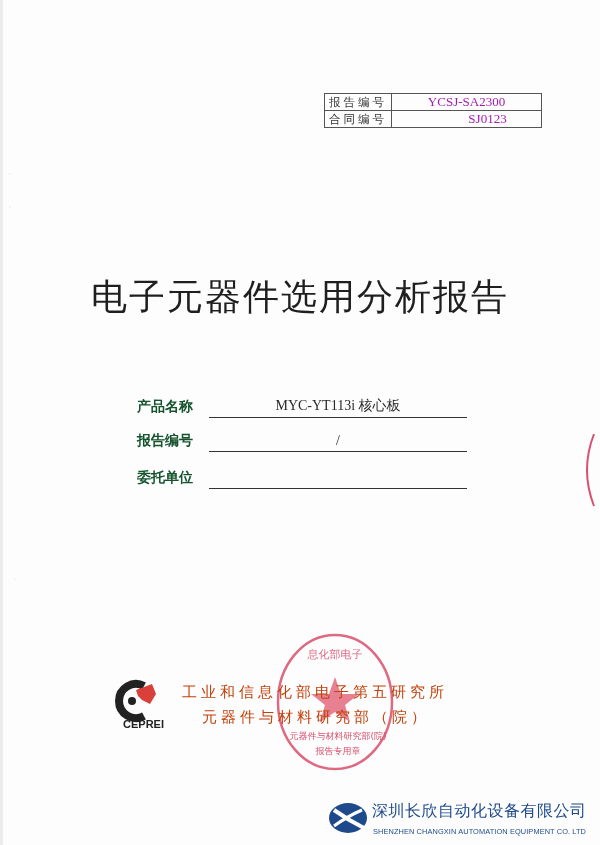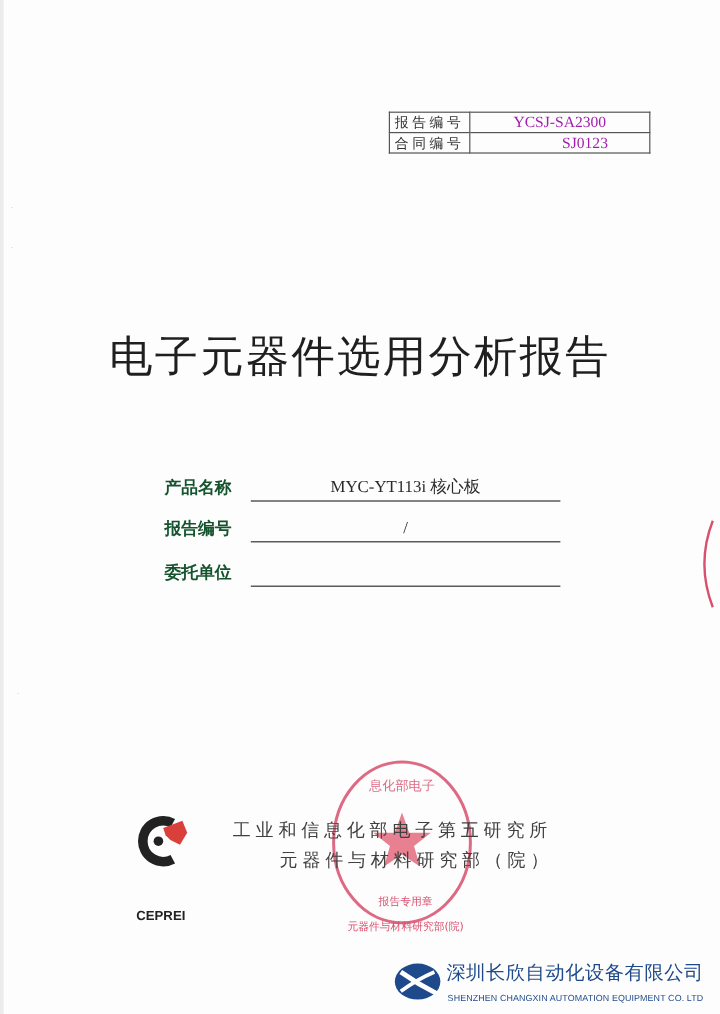--- a/index.html
+++ b/index.html
@@ -36,33 +36,33 @@
   .field .line {
     position: absolute; left: 72px; right: 0; bottom: 0; border-bottom: 1px solid #333;
   }
   .field .val {
     position: absolute; left: 72px; right: 0; bottom: 3px; text-align: center;
     font-family: "Liberation Serif", serif; font-size: 14px; color: #2a2a2a; margin-top: 40px;
   }
 
   .logo { position: absolute; left: 108px; top: 676px; width: 52px; height: 60px; }
   .logo-text {
-    position: absolute; left: 104px; top: 758px; width: 60px; text-align: center;
+    position: absolute; left: 104px; top: 718px; width: 60px; text-align: right;
     font-family: "Liberation Sans", sans-serif; font-weight: bold; font-size: 11px; color: #222;
   }
 
-  .org { position: absolute; left: 182px; width: 290px; font-family: "DejaVu Sans", sans-serif; color: #404040; text-align: center; }
+  .org { position: absolute; left: 182px; width: 290px; font-family: "DejaVu Sans", sans-serif; color: #c2410c; }
   .org1 { top: 683px; font-size: 15px; letter-spacing: 4px; }
   .org2 { top: 708px; left: 202px; font-size: 15px; letter-spacing: 4px; }
 
   .stamp { position: absolute; left: 275px; top: 632px; width: 120px; height: 140px; opacity: 0.85; }
   .stamp-line {
     position: absolute; font-family: "DejaVu Sans", sans-serif; color: #d8506e; text-align: center;
   }
-  .stamp-l1 { left: 276px; top: 766px; width: 124px; font-size: 9px; }
+  .stamp-l1 { left: 276px; top: 730px; width: 124px; font-size: 9px; }
   .stamp-l2 { left: 276px; top: 745px; width: 124px; font-size: 9px; }
 
   .side-stamp { position: absolute; left: 578px; top: 430px; width: 22px; height: 80px; }
 
   .footer-logo { position: absolute; left: 328px; top: 802px; width: 42px; height: 32px; }
   .footer-cn {
     position: absolute; left: 372px; top: 801px; font-family: "DejaVu Sans", sans-serif;
     font-size: 16px; font-weight: normal; color: #1e4a8c; letter-spacing: 0.5px;
   }
   .footer-en {

